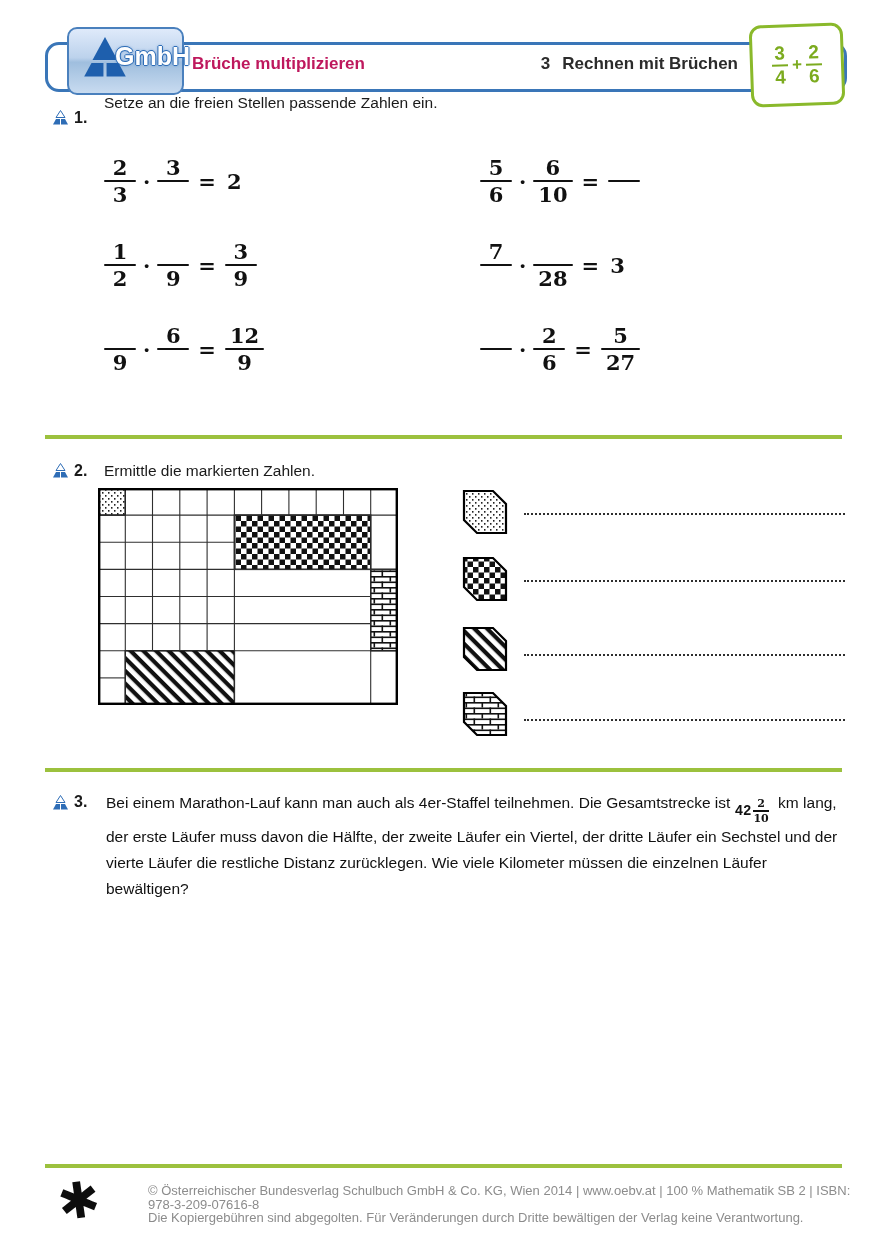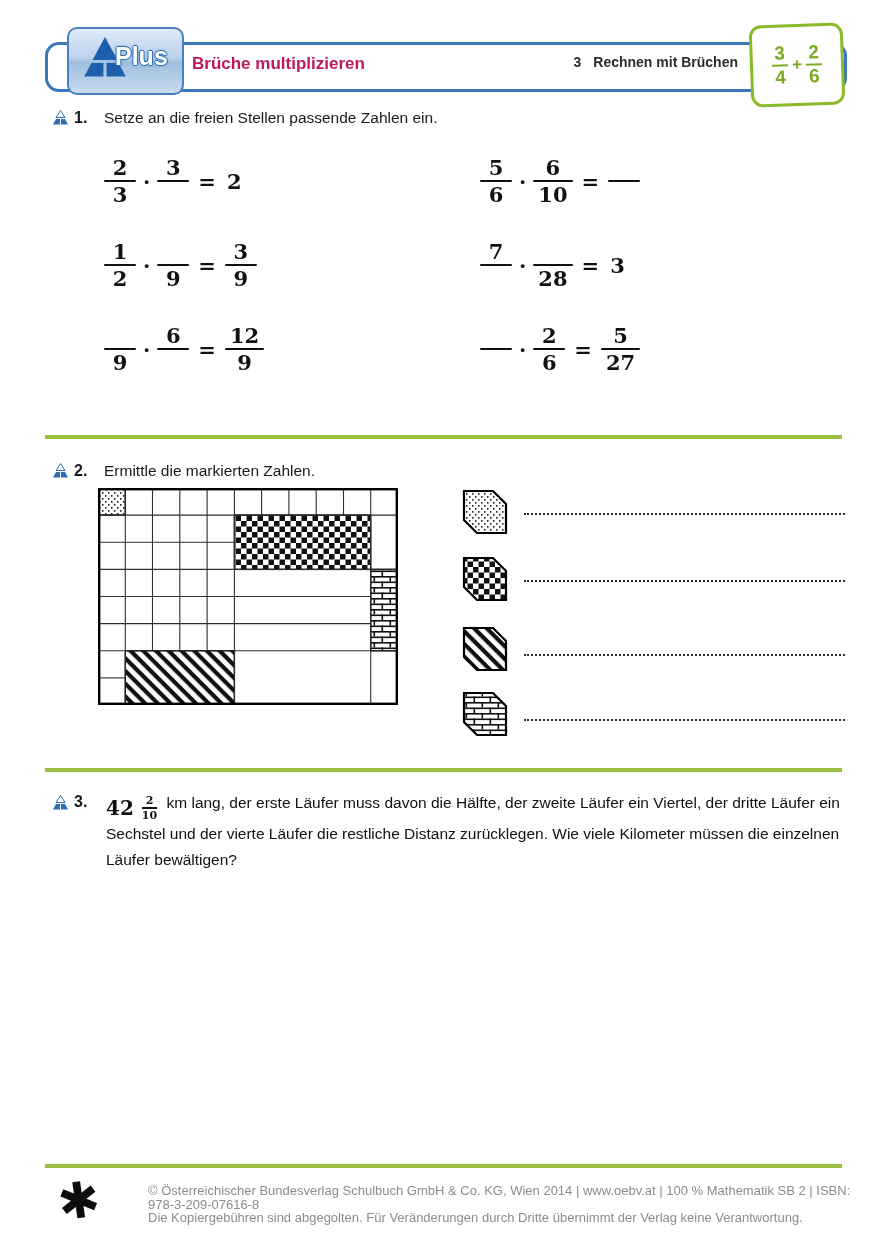--- a/index.html
+++ b/index.html
@@ -9,21 +9,21 @@
   
   .header-frame{position:absolute;left:45px;top:42px;width:796px;height:44px;
     border:3px solid #3a76b8;border-radius:14px;background:#fff;}
   .logo{position:absolute;left:67px;top:27px;width:113px;height:64px;z-index:3;
     border:2px solid #4a80bd;border-radius:10px;
     background:linear-gradient(180deg,#dfeafa 0%,#bcd2ec 45%,#9fbede 52%,#c8dbf0 100%);}
   .logo svg{position:absolute;left:10px;top:4px;}
   .logo .plus-label{position:absolute;left:46px;top:13px;font-size:25px;font-weight:bold;color:#fff;
     text-shadow:-1px 0 #2e6db6,1px 0 #2e6db6,0 -1px #2e6db6,0 1px #2e6db6,0 0 3px #2e6db6;}
   .header-title{position:absolute;left:192px;top:54px;font-size:17px;font-weight:bold;color:#be185d;z-index:2;}
-  .header-chapter{position:absolute;right:152px;top:54px;font-size:14px;font-weight:bold;color:#2c2c2c;z-index:2;}
+  .header-chapter{position:absolute;right:152px;top:54px;font-size:17px;font-weight:bold;color:#2c2c2c;z-index:2;}
   .header-chapter .chapnum{margin-right:12px;}
   .note-box{position:absolute;left:750px;top:24px;width:88px;height:76px;z-index:3;background:#fff;
     border:3.5px solid #8ab92b;border-radius:12px;transform:rotate(-2deg);
     display:flex;align-items:center;justify-content:center;color:#7cab1f;font-weight:bold;}
   .note-frac{display:inline-flex;flex-direction:column;align-items:center;font-size:19px;line-height:1.05;}
   .note-frac .nbar{align-self:stretch;height:2.5px;background:#7cab1f;margin:1px 0;min-width:16px;}
   .note-plus{font-size:17px;margin:0 4px;}
 
   
   .task-icon{position:absolute;width:34px;height:30px;transform:scale(.5);transform-origin:top left;}
@@ -48,21 +48,21 @@
   
   .grid-fig{position:absolute;left:98px;top:488px;}
   .legend-row{position:absolute;left:462px;width:383px;height:47px;}
   .legend-row .swatch{position:absolute;left:0;top:0;}
   .legend-row .answer-line{position:absolute;left:62px;right:0;top:24px;border-bottom:2.6px dotted #2e2e2e;}
 
   
   .task3-par{position:absolute;left:106px;top:790px;width:742px;font-size:15.5px;line-height:26px;color:#111;}
   .mixed{display:inline-flex;align-items:center;vertical-align:-7px;
     font-family:"DejaVu Serif",serif;font-weight:bold;margin-right:5px;}
-  .mixed .mwhole{font-size:20px;margin-right:8px;}
+  .mixed .mwhole{font-size:14px;margin-right:2px;font-family:Liberation Mono, monospace;}
   .mixed .mfrac{display:inline-flex;flex-direction:column;align-items:center;font-size:11px;line-height:1.05;}
   .mixed .mbar{align-self:stretch;height:1.6px;background:#111;margin:1px 0;}
 
   
   .footer-logo{position:absolute;left:58px;top:1176px;font-size:50px;color:#0d0d0d;
     transform:rotate(-8deg);line-height:1;}
   .footer-text{position:absolute;left:148px;top:1184px;width:720px;font-size:13px;
     line-height:13.5px;color:#8c8c8c;}
 </style>
 </head>
@@ -96,21 +96,21 @@
     </defs>
   </svg>
 
   <div class="header-frame"></div>
   <div class="logo">
     <svg width="52" height="56" viewBox="0 0 100 100">
       <polygon points="50,4 74,48 26,48" fill="#1e5fad"></polygon>
       <polygon points="24,54 47,54 47,80 10,80" fill="#1e5fad"></polygon>
       <polygon points="53,54 76,54 90,80 53,80" fill="#1e5fad"></polygon>
     </svg>
-    <span class="plus-label">Plus</span>
+    <span class="plus-label">GmbH</span>
   </div>
   <div class="header-title">Brüche multiplizieren</div>
   <div class="header-chapter">
     <span class="chapnum">3</span><span>Rechnen mit Brüchen</span>
   </div>
   <div class="note-box">
     <span class="note-frac">
       <span>3</span>
       <span class="nbar"></span>
       <span>4</span>
@@ -122,21 +122,21 @@
       <span>6</span>
     </span>
   </div>
 
   <svg class="task-icon" style="left:52px;top:110px" viewBox="0 0 34 30">
     <polygon points="17,1 26,15 8,15" fill="#fff" stroke="#2e6db6" stroke-width="2"></polygon>
     <polygon points="8,18 16,18 16,29 2,29" fill="#2e6db6"></polygon>
     <polygon points="18,18 26,18 32,29 18,29" fill="#2e6db6"></polygon>
   </svg>
   <div class="task-num" style="left:74px;top:109px">1.</div>
-  <div class="task-text" style="left:104px;top:109px">Setze an die freien Stellen passende Zahlen ein.</div>
+  <div class="task-text" style="left:104px;top:94px">Setze an die freien Stellen passende Zahlen ein.</div>
 
   <div class="equations">
 
     <div class="equation">
       <span class="frac">
           <span class="num">2</span>
           <span class="fbar"></span>
           <span class="den">3</span>
         </span>
       <span class="opdot">·</span>
@@ -313,32 +313,33 @@
 
   <div class="divider" style="top:768px"></div>
 
   <svg class="task-icon" style="left:52px;top:795px" viewBox="0 0 34 30">
     <polygon points="17,1 26,15 8,15" fill="#fff" stroke="#2e6db6" stroke-width="2"></polygon>
     <polygon points="8,18 16,18 16,29 2,29" fill="#2e6db6"></polygon>
     <polygon points="18,18 26,18 32,29 18,29" fill="#2e6db6"></polygon>
   </svg>
   <div class="task-num" style="left:74px;top:793px">3.</div>
   <div class="task3-par">
+    <span>Bei einem Marathon-Lauf kann man auch als 4er-Staffel teilnehmen. Die Gesamtstrecke ist</span>
     <span class="mixed">
         <span class="mwhole">42</span>
         <span class="mfrac">
           <span>2</span>
           <span class="mbar"></span>
           <span>10</span>
         </span>
       </span>
     <span>km lang, der erste Läufer muss davon die Hälfte, der zweite Läufer ein Viertel, der dritte Läufer ein Sechstel und der vierte Läufer die restliche Distanz zurücklegen. Wie viele Kilometer müssen die einzelnen Läufer bewältigen?</span>
   </div>
 
   <div class="divider" style="top:1164px"></div>
 
   <div class="footer-logo">✱</div>
   <div class="footer-text">
     <div>© Österreichischer Bundesverlag Schulbuch GmbH &amp; Co. KG, Wien 2014 | www.oebv.at | 100 % Mathematik SB 2 | ISBN: 978-3-209-07616-8</div>
-    <div>Die Kopiergebühren sind abgegolten. Für Veränderungen durch Dritte übernimmt der Verlag keine Verantwortung.</div>
+    <div>Die Kopiergebühren sind abgegolten. Für Veränderungen durch Dritte bewältigen der Verlag keine Verantwortung.</div>
   </div>
 
 </div>
 
 </body></html>

